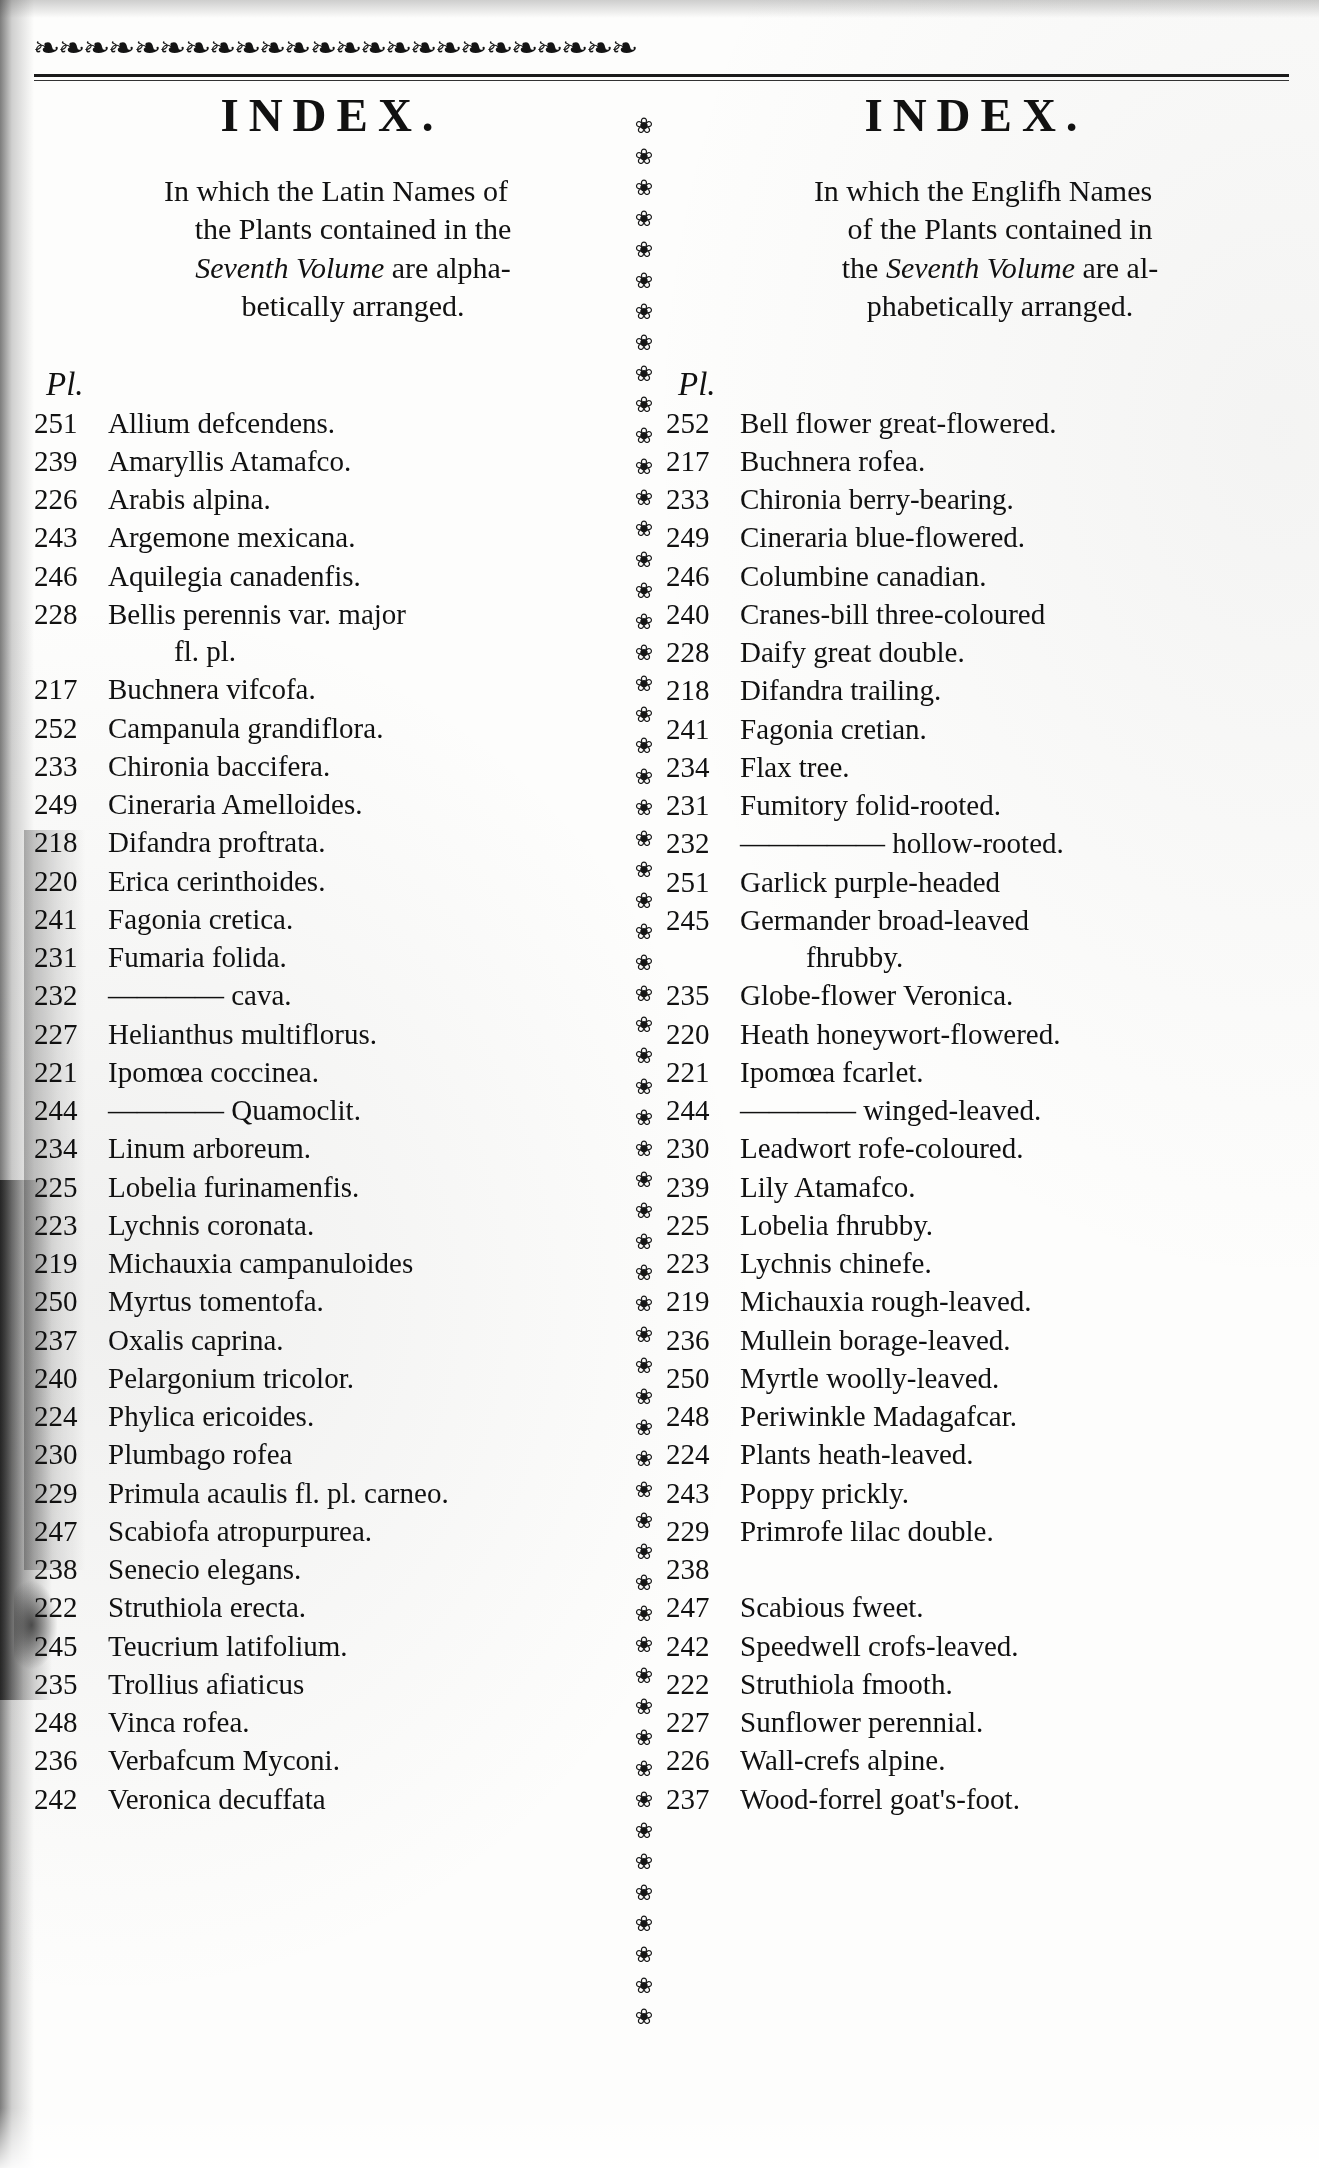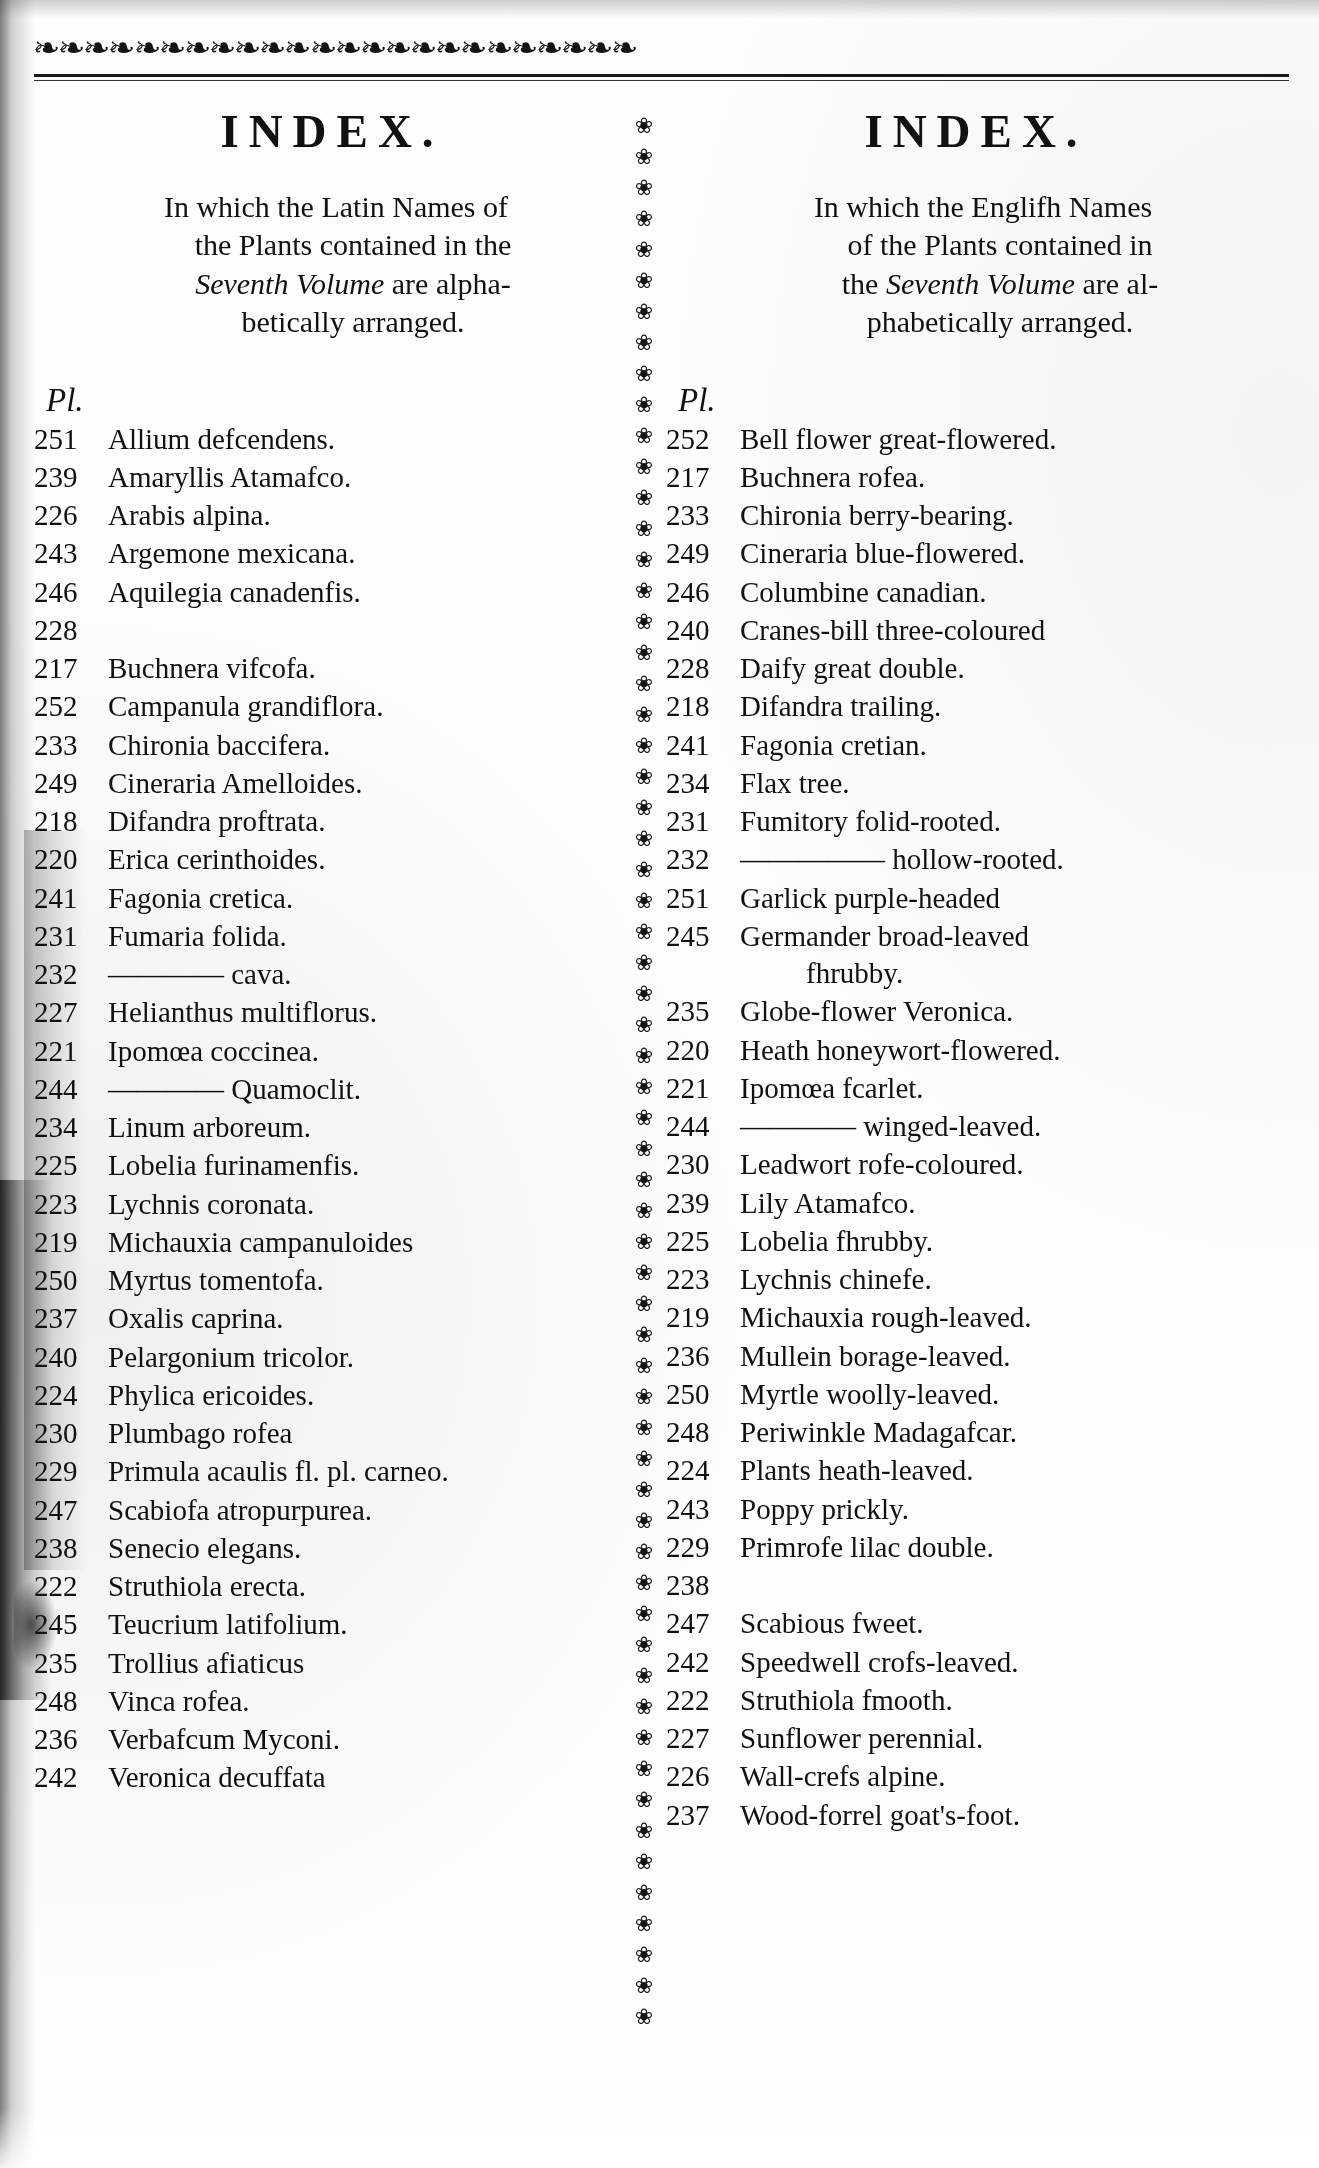--- a/index.html
+++ b/index.html
@@ -92,21 +92,21 @@
     overflow: hidden;
     line-height: 31px;
     font-size: 22px;
     color: #161616;
     font-family: "DejaVu Sans", sans-serif;
   }
 
   
   .col {
     position: absolute;
-    top: 104px;
+    top: 88px;
   }
   .col-left  { left: 34px;  width: 590px; }
   .col-right { left: 666px; width: 620px; }
 
   .col-title {
     font-size: 47px;
     letter-spacing: 10px;
     text-align: center;
     font-weight: 700;
     margin: 0 0 30px 0;
@@ -280,20 +280,21 @@
         <div class="entry">
           <span class="num">243</span>
           <span class="name"><span>Argemone mexicana.</span></span>
         </div>
         <div class="entry">
           <span class="num">246</span>
           <span class="name"><span>Aquilegia canadenfis.</span></span>
         </div>
         <div class="entry">
           <span class="num">228</span>
+          <span class="name spread"><span>Bellis  perennis  var.  major</span><span class="cont">fl. pl.</span></span>
         </div>
         <div class="entry">
           <span class="num">217</span>
           <span class="name"><span>Buchnera vifcofa.</span></span>
         </div>
         <div class="entry">
           <span class="num">252</span>
           <span class="name"><span>Campanula grandiflora.</span></span>
         </div>
         <div class="entry">

